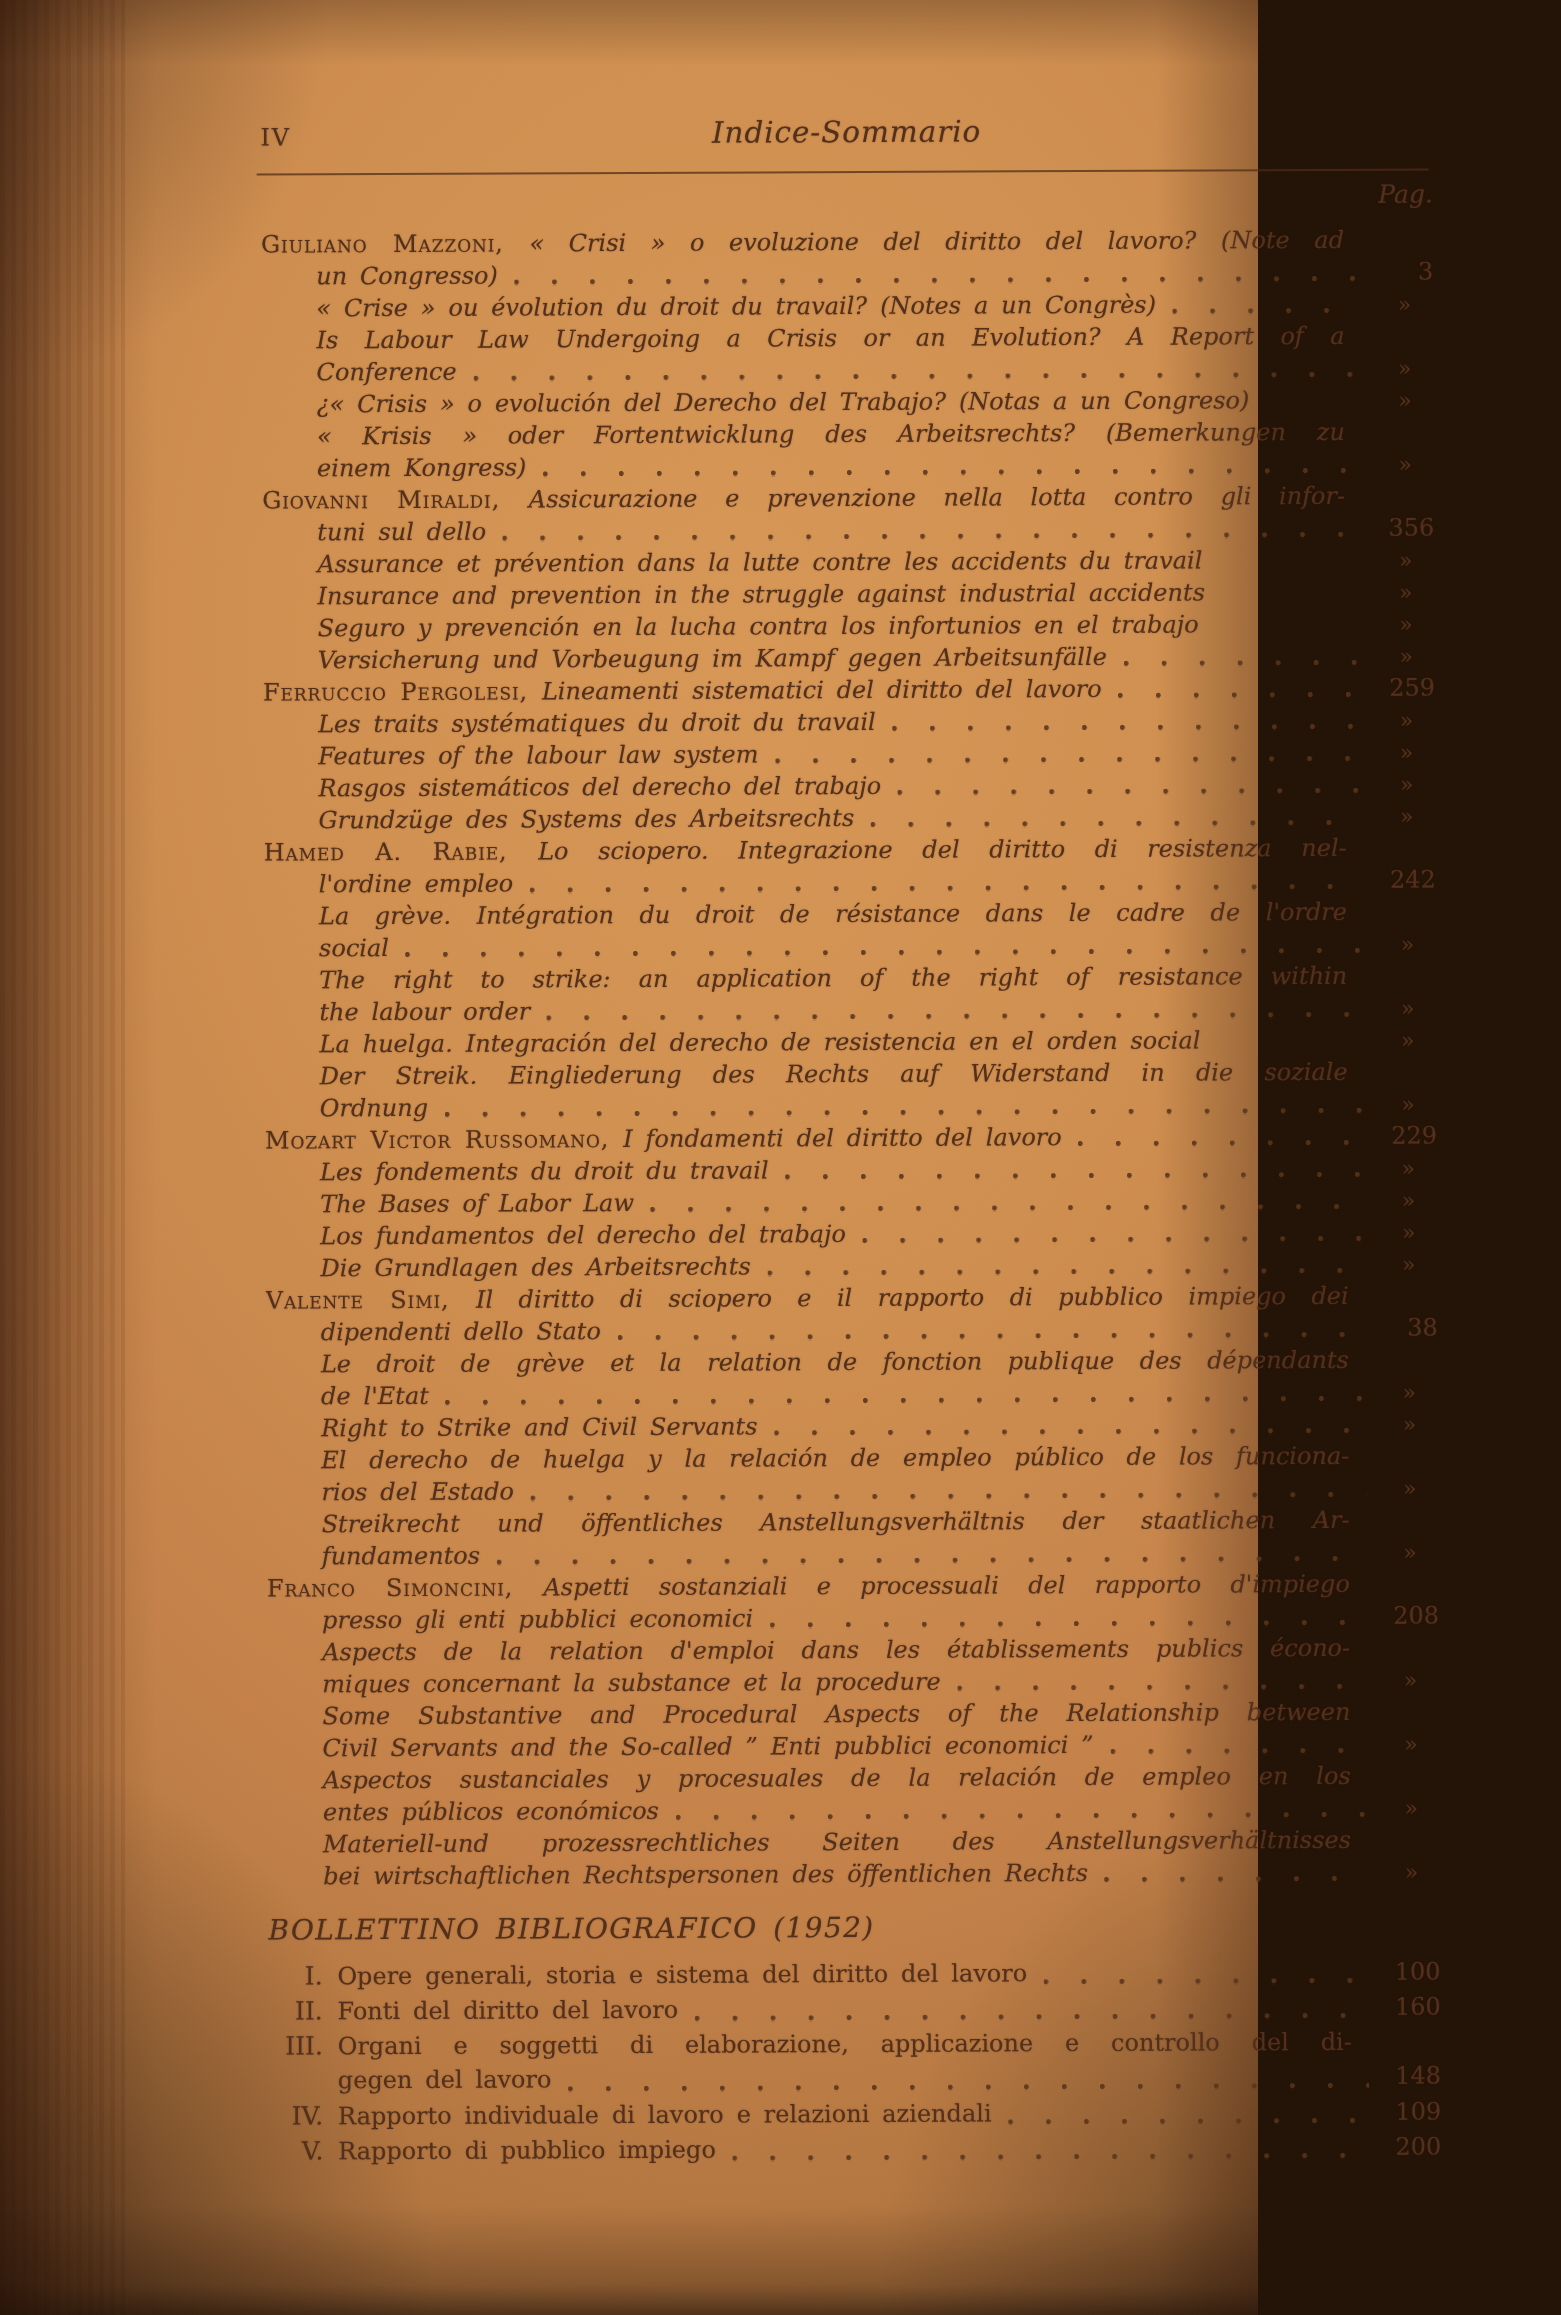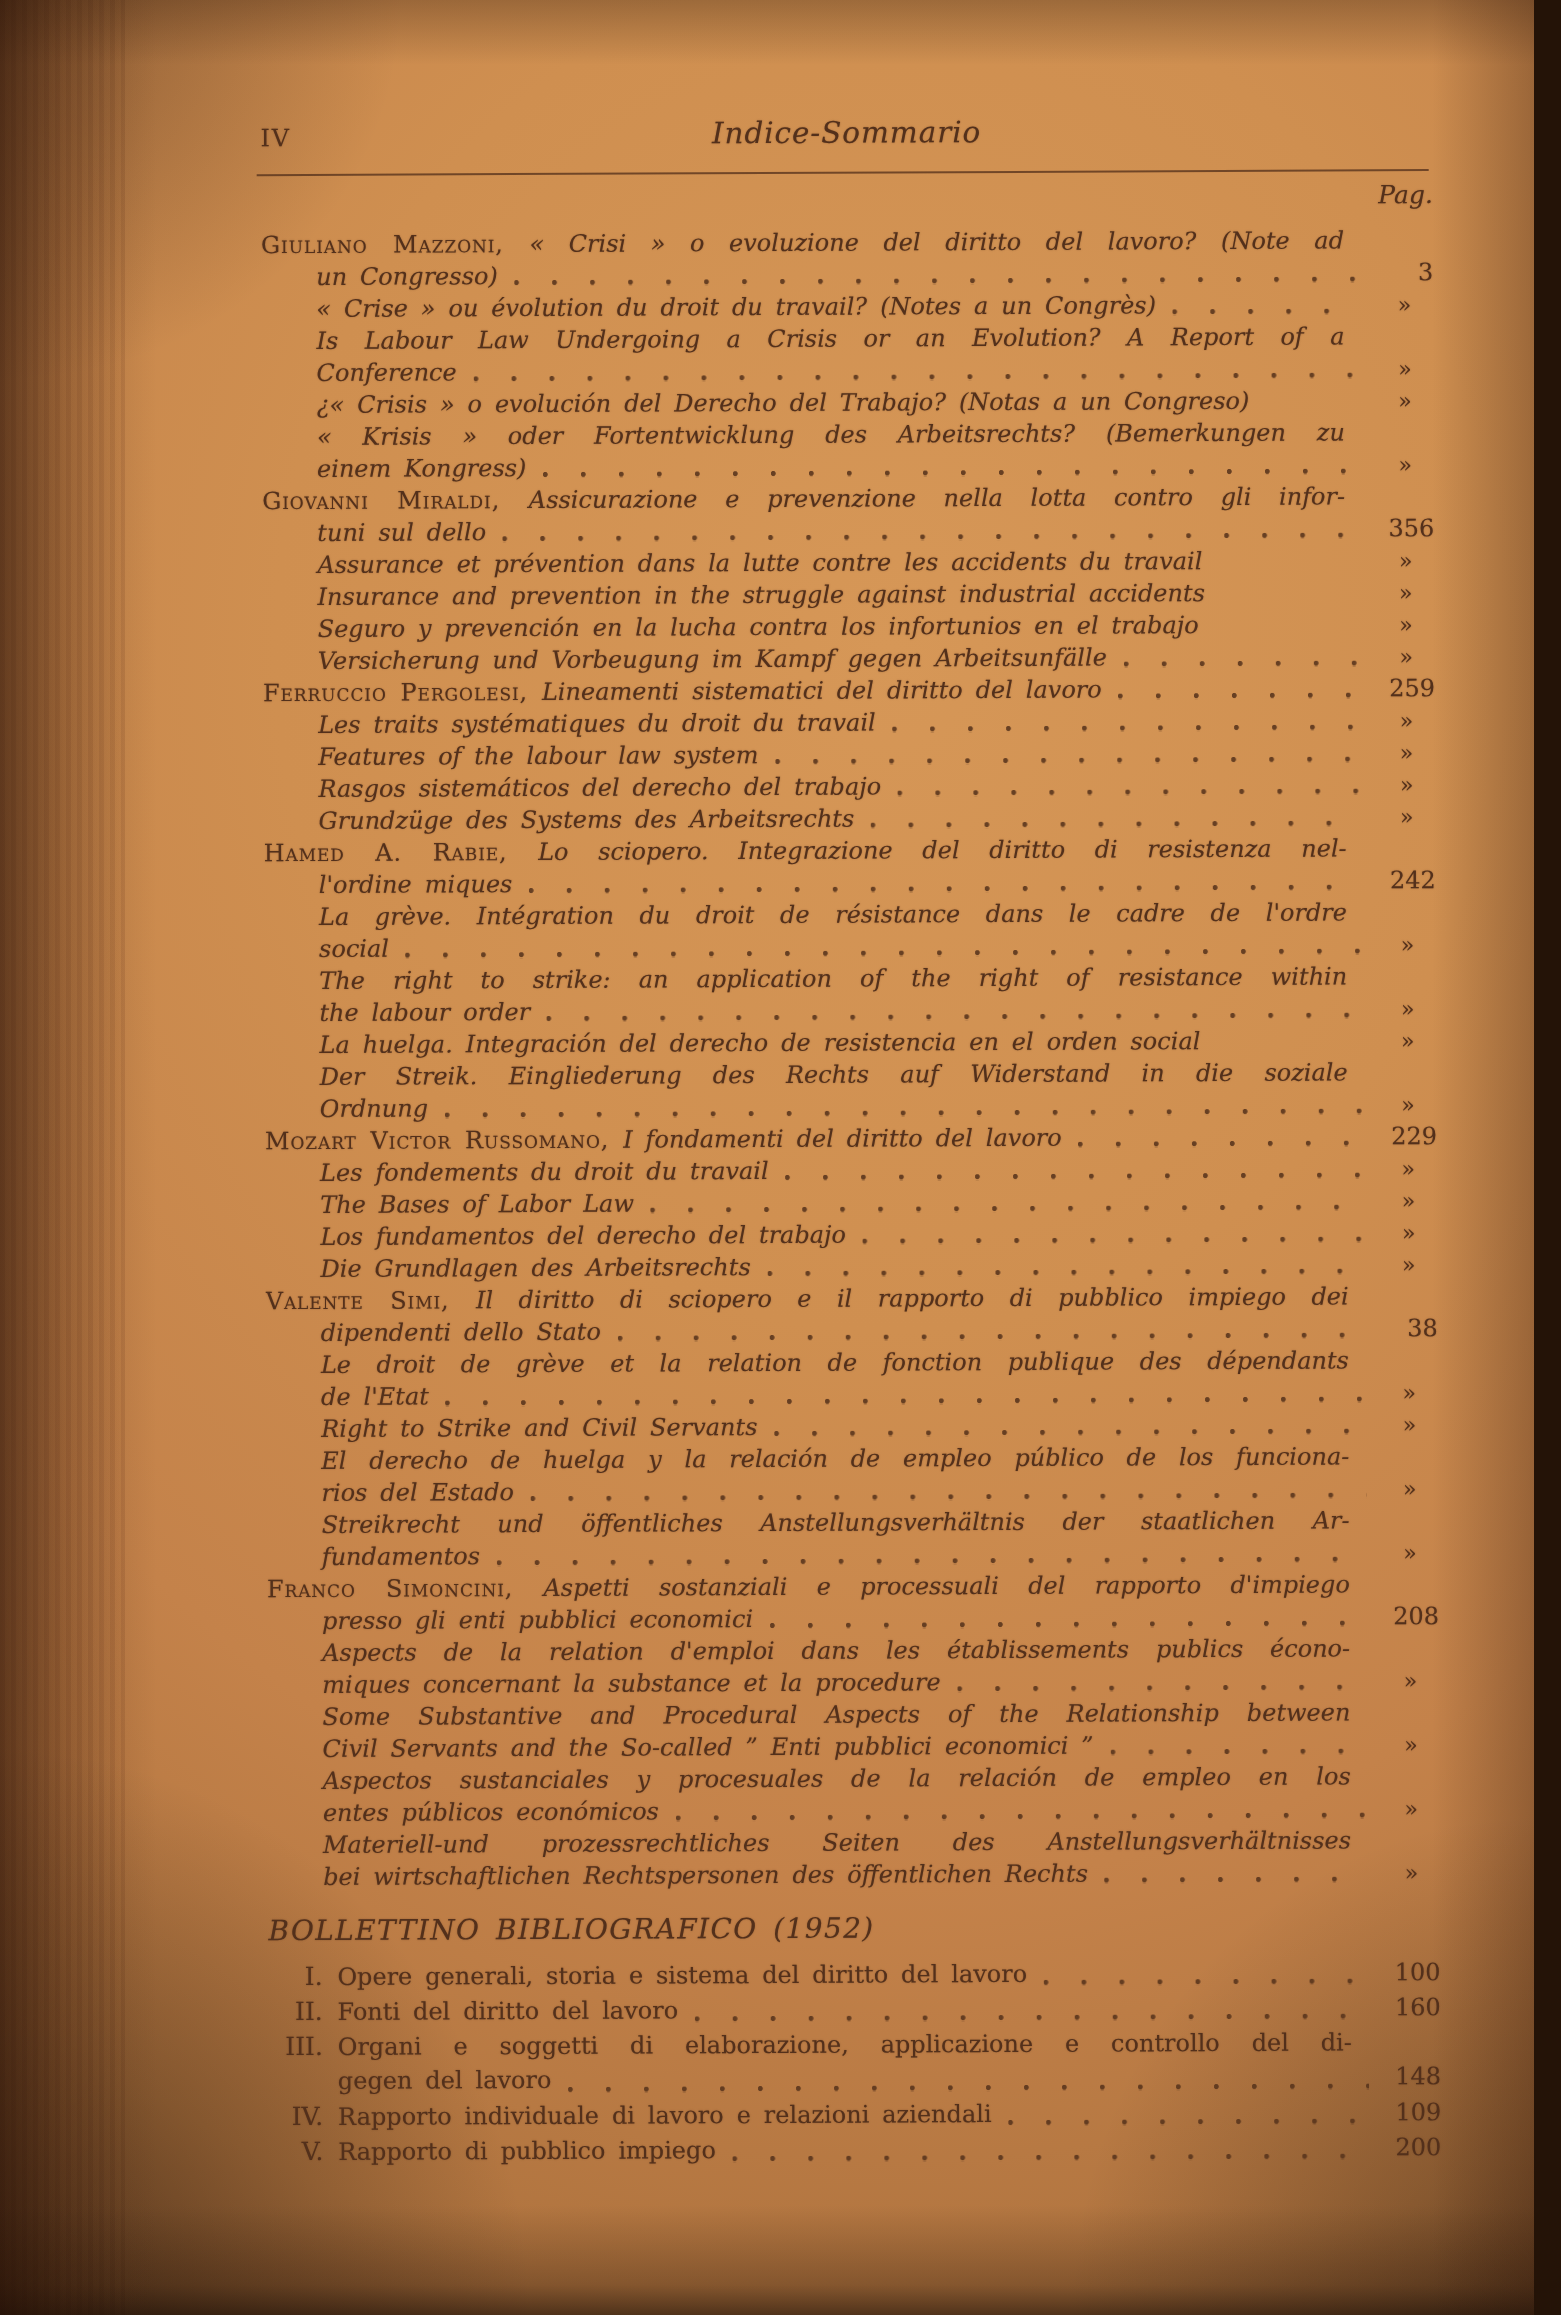--- a/index.html
+++ b/index.html
@@ -3,21 +3,21 @@
 <meta charset="utf-8">
 <style>
   html,body{margin:0;padding:0;}
   body{
     width:1562px;height:2316px;
     background:#241307;
     font-family:"DejaVu Serif","Liberation Serif",serif;
     overflow:hidden;
   }
   .photo{
-    position:relative;width:1534px;height:2316px;
+    position:relative;width:1258px;height:2316px;
     background:
       radial-gradient(125% 92% at 58% 28%,
         #d69757 0%, #cf8f50 32%, #c4824a 58%, #b0743f 78%, #925d33 92%, #744624 100%);
   }
   .vignette{
     position:absolute;inset:0;pointer-events:none;
     background:
       linear-gradient(90deg, rgba(45,20,8,0.50) 0px, rgba(70,35,15,0.22) 65px, rgba(0,0,0,0) 157px),
       linear-gradient(270deg, rgba(45,20,8,0.30) 0px, rgba(0,0,0,0) 102px),
       linear-gradient(0deg, rgba(20,10,4,0.62) 0px, rgba(30,15,6,0.30) 31px, rgba(0,0,0,0) 111px),
@@ -199,21 +199,21 @@
         </div>
         <div class="line ind">
           <span class="txt"><span class="it">Grundzüge des Systems des Arbeitsrechts</span></span>
           <span class="leader"></span>
           <span class="pg ditto">»</span>
         </div>
         <div class="line nopg">
           <span class="txt"><span class="sc">Hamed A. Rabie, </span><span class="it">Lo sciopero. Integrazione del diritto di resistenza nel-</span></span>
         </div>
         <div class="line ind">
-          <span class="txt"><span class="it">l'ordine miques</span></span>
+          <span class="txt"><span class="it">l'ordine empleo</span></span>
           <span class="leader"></span>
           <span class="pg">242</span>
         </div>
         <div class="line ind nopg">
           <span class="txt"><span class="it">La grève. Intégration du droit de résistance dans le cadre de l'ordre</span></span>
         </div>
         <div class="line ind">
           <span class="txt"><span class="it">social</span></span>
           <span class="leader"></span>
           <span class="pg ditto">»</span>

